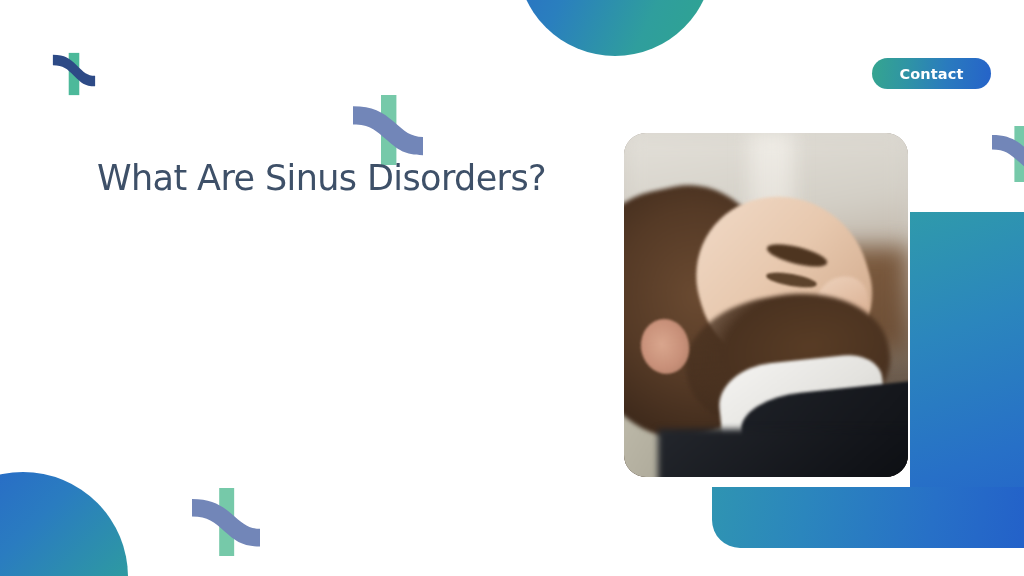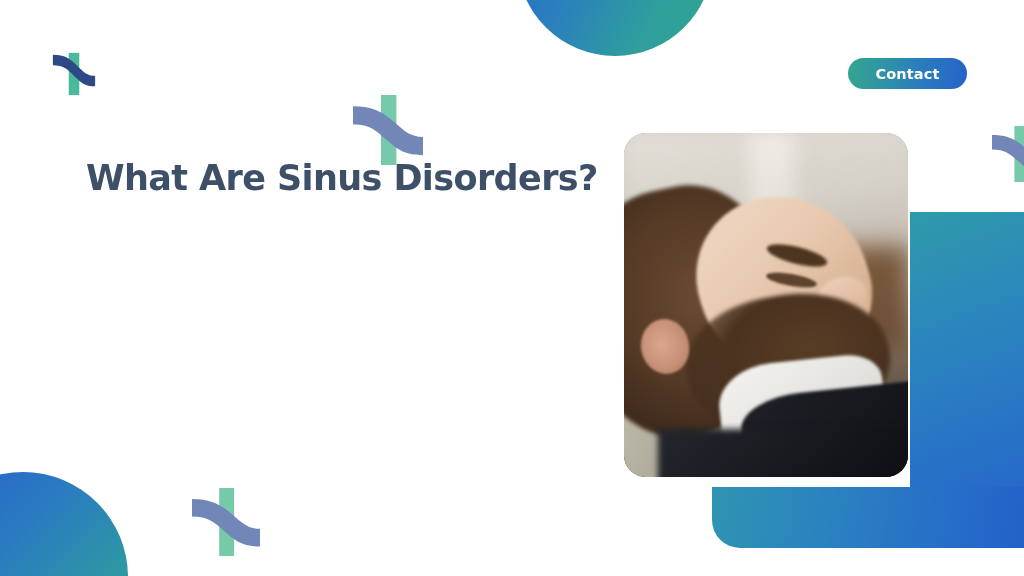--- a/index.html
+++ b/index.html
@@ -211,47 +211,47 @@
   .cross svg { display: block; width: 100%; height: 100%; }
 
   #cross-top-left  { left: 52px;  top: 52px;  width: 44px;  height: 44px; }
   #cross-center    { left: 349px; top: 95px;  width: 78px;  height: 70px; }
   #cross-bottom    { left: 192px; top: 487px; width: 68px;  height: 70px; }
   #cross-right     { left: 992px; top: 118px; width: 56px;  height: 72px; }
 
   
   #headline {
     position: absolute;
-    left: 86px;
+    left: 97px;
     top: 158px;
     width: 520px;
     margin: 0;
     font-family: "DejaVu Sans", sans-serif;
     font-size: 35px;
-    font-weight: bold;
+    font-weight: normal;
     letter-spacing: -0.6px;
     color: #3e5068;
     white-space: nowrap;
   }
   #body-copy {
     position: absolute;
     left: 85px;
     top: 230px;
     width: 400px;
     margin: 0;
     font-family: "DejaVu Sans", sans-serif;
     font-size: 19px;
     line-height: 29.5px;
     color: #8b8d90;
   }
 
   
   #contact-button {
     position: absolute;
-    left: 848px;
+    left: 872px;
     top: 58px;
     width: 119px;
     height: 31px;
     border: none;
     border-radius: 16px;
     background: linear-gradient(95deg, #35a58f 0%, #2f94a5 30%, #2a7bbe 62%, #2563c9 100%);
     color: #ffffff;
     font-family: "DejaVu Sans", sans-serif;
     font-size: 14.5px;
     font-weight: bold;

